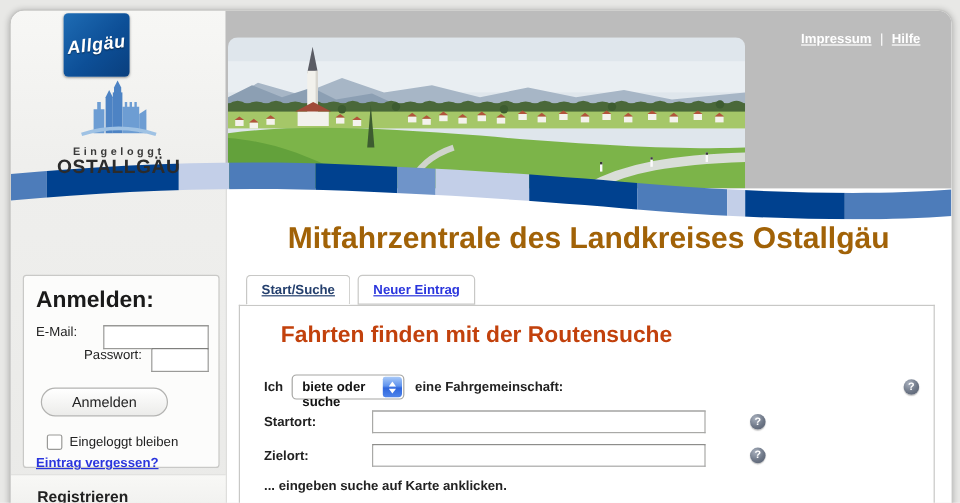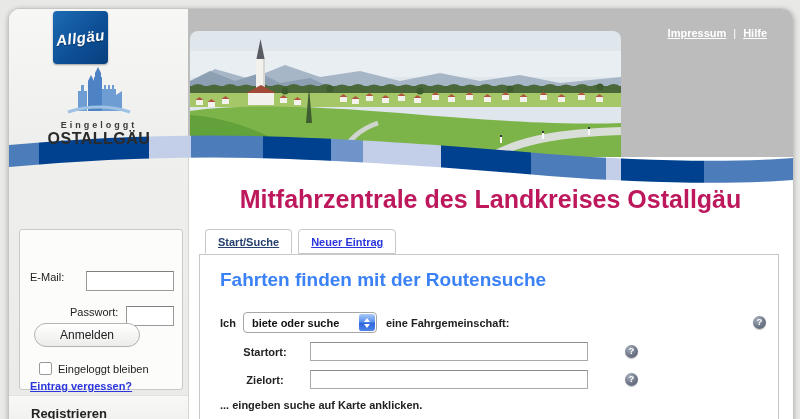--- a/index.html
+++ b/index.html
@@ -53,34 +53,34 @@
     font-size:16px;font-weight:bold;letter-spacing:.5px;color:#2b2b2b;
   }
   .photo{
     position:absolute;left:181px;top:22px;width:431px;height:126px;
     border-radius:8px 8px 0 0;overflow:hidden;z-index:1;
   }
   .wave{position:absolute;left:0;top:118px;width:784px;height:58px;z-index:2;}
   
   .page-title{
     position:absolute;left:179px;right:0;top:176px;z-index:2;
-    text-align:center;font-size:25px;font-weight:bold;color:#be185d;
+    text-align:center;font-size:25px;font-weight:bold;color:#a16207;
   }
   
   .login-box{
     position:absolute;left:10px;top:220px;width:162px;height:159px;z-index:2;
     background:#fcfcfb;border:1px solid #c9c9c7;border-radius:3px;
   }
   .login-heading{
     position:absolute;left:10px;top:10px;
     font-size:19px;font-weight:bold;color:#1a1a1a;
   }
   .login-row{position:absolute;left:10px;right:8px;display:flex;}
   .login-row.email{top:41px;}
-  .login-row.pass{top:76px;padding-left:40px;}
+  .login-row.pass{top:60px;padding-left:40px;}
   .login-row label{flex:0 0 56px;font-size:11px;color:#222;}
   .login-row input{
     flex:1;height:16px;border:1px solid #9a9a98;border-top-color:#7f7f7d;
     background:#fff;font-size:11px;padding:1px 3px;min-width:0;
   }
   .login-submit{
     position:absolute;left:14px;top:93px;width:106px;height:24px;
     border:1px solid #b3b3b1;border-radius:12px;
     background:linear-gradient(180deg,#ffffff,#ececea);
     font-family:"Liberation Sans",sans-serif;font-size:12px;color:#222;cursor:pointer;
@@ -112,27 +112,27 @@
     font-size:11px;font-weight:bold;text-decoration:underline;cursor:pointer;
   }
   .tab.active{color:#25406e;border-bottom:1px solid #fff;}
   .tab.inactive{color:#2a35dd;border-bottom:1px solid #c8c8c6;}
   .panel{
     position:absolute;left:190px;top:245px;width:580px;height:175px;z-index:2;
     box-sizing:border-box;background:#fff;
     border:1px solid #c8c8c6;border-bottom:none;
     padding:14px 0 0 20px;
   }
-  .panel-heading{font-size:19px;font-weight:bold;color:#3b82f6;margin:0 0 0 0;}
+  .panel-heading{font-size:19px;font-weight:bold;color:#c2410c;margin:0 0 0 14px;}
   .form-row{display:flex;align-items:center;margin-top:9px;}
   .form-row.first{margin-top:21px;}
   .lbl{font-size:11px;font-weight:bold;color:#222;}
-  .lbl.w90{flex:0 0 90px;text-align:center;}
+  .lbl.w90{flex:0 0 90px;}
   .mode-select{
-    position:relative;width:134px;height:21px;margin-left:7px;
+    position:relative;width:94px;height:21px;margin-left:7px;
     border:1px solid #a6a6a4;border-radius:4px;background:#fff;cursor:pointer;
     box-sizing:border-box;
   }
   .mode-select .val{
     position:absolute;left:8px;top:4px;font-size:11px;font-weight:bold;color:#111;
   }
   .mode-select .stepper{
     position:absolute;right:1px;top:1px;bottom:1px;width:16px;border-radius:2px 3px 3px 2px;
     background:linear-gradient(180deg,#a8c9f8 0%,#5f93ee 45%,#2f66dd 55%,#4f84ea 100%);
     display:flex;flex-direction:column;align-items:center;justify-content:center;gap:2px;
@@ -273,20 +273,21 @@
         <rect x="597" y="0" width="15" height="58" fill="#c3cfe8"></rect>
         <rect x="612" y="0" width="83" height="58" fill="#00418f"></rect>
         <rect x="695" y="0" width="89" height="58" fill="#4d7cba"></rect>
       </g>
     </svg>
   </div>
 
   <div class="page-title">Mitfahrzentrale des Landkreises Ostallgäu</div>
 
   <div class="login-box">
+    <div class="login-heading">Anmelden:</div>
     <div class="login-row email">
       <label>E-Mail:</label>
       <input type="text" value="" style="">
     </div>
     <div class="login-row pass">
       <label>Passwort:</label>
       <input type="password" value="" style="">
     </div>
     <button class="login-submit">Anmelden</button>
     <div class="remember-row">

